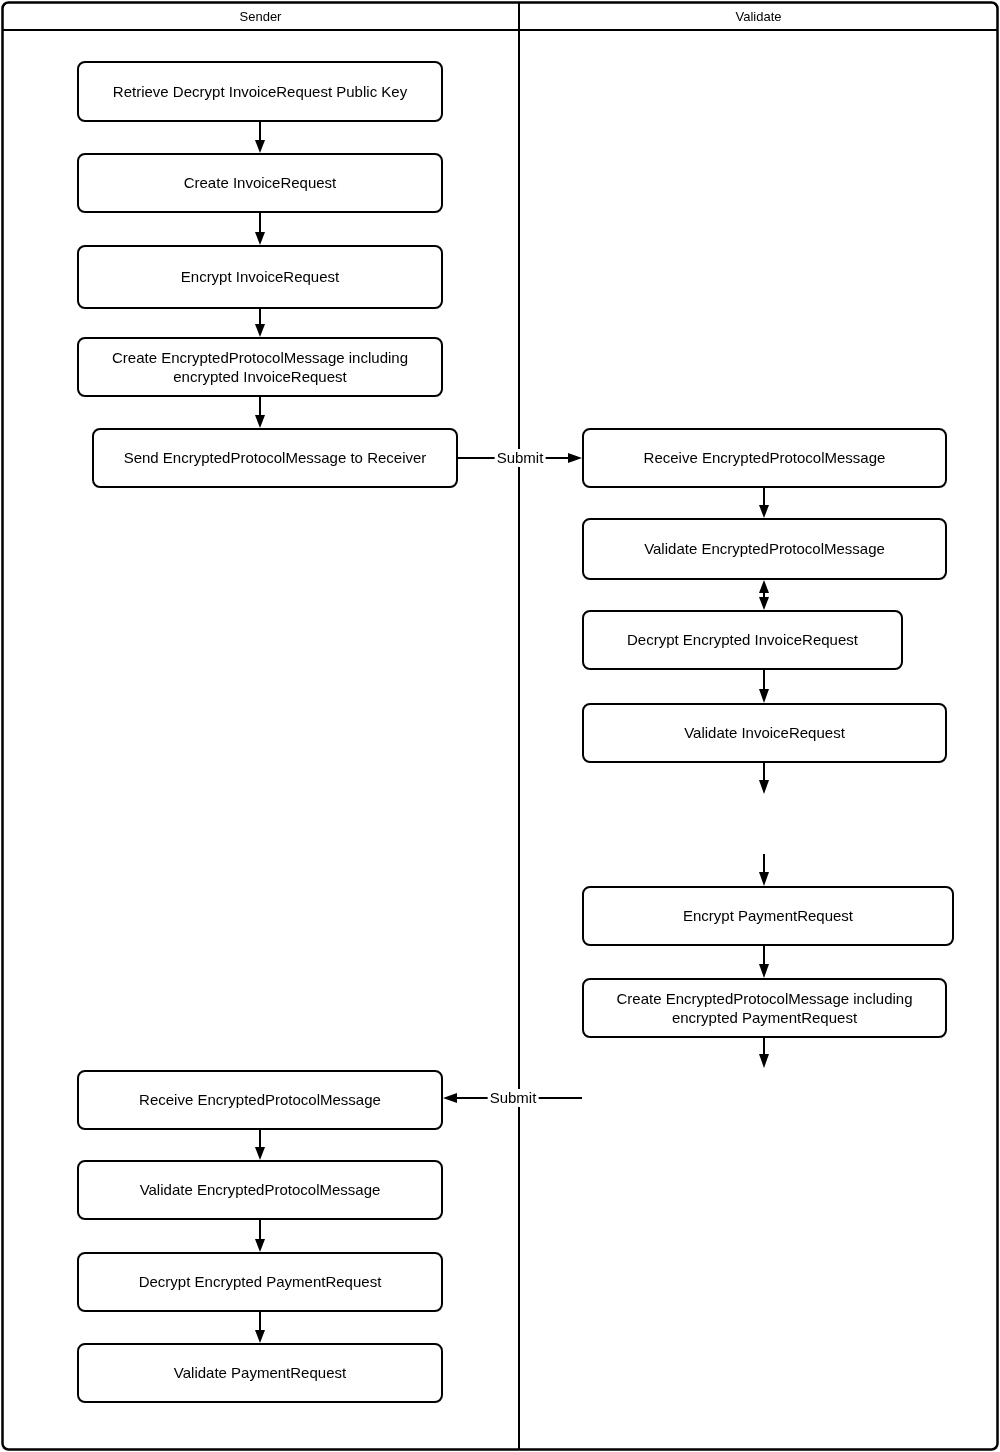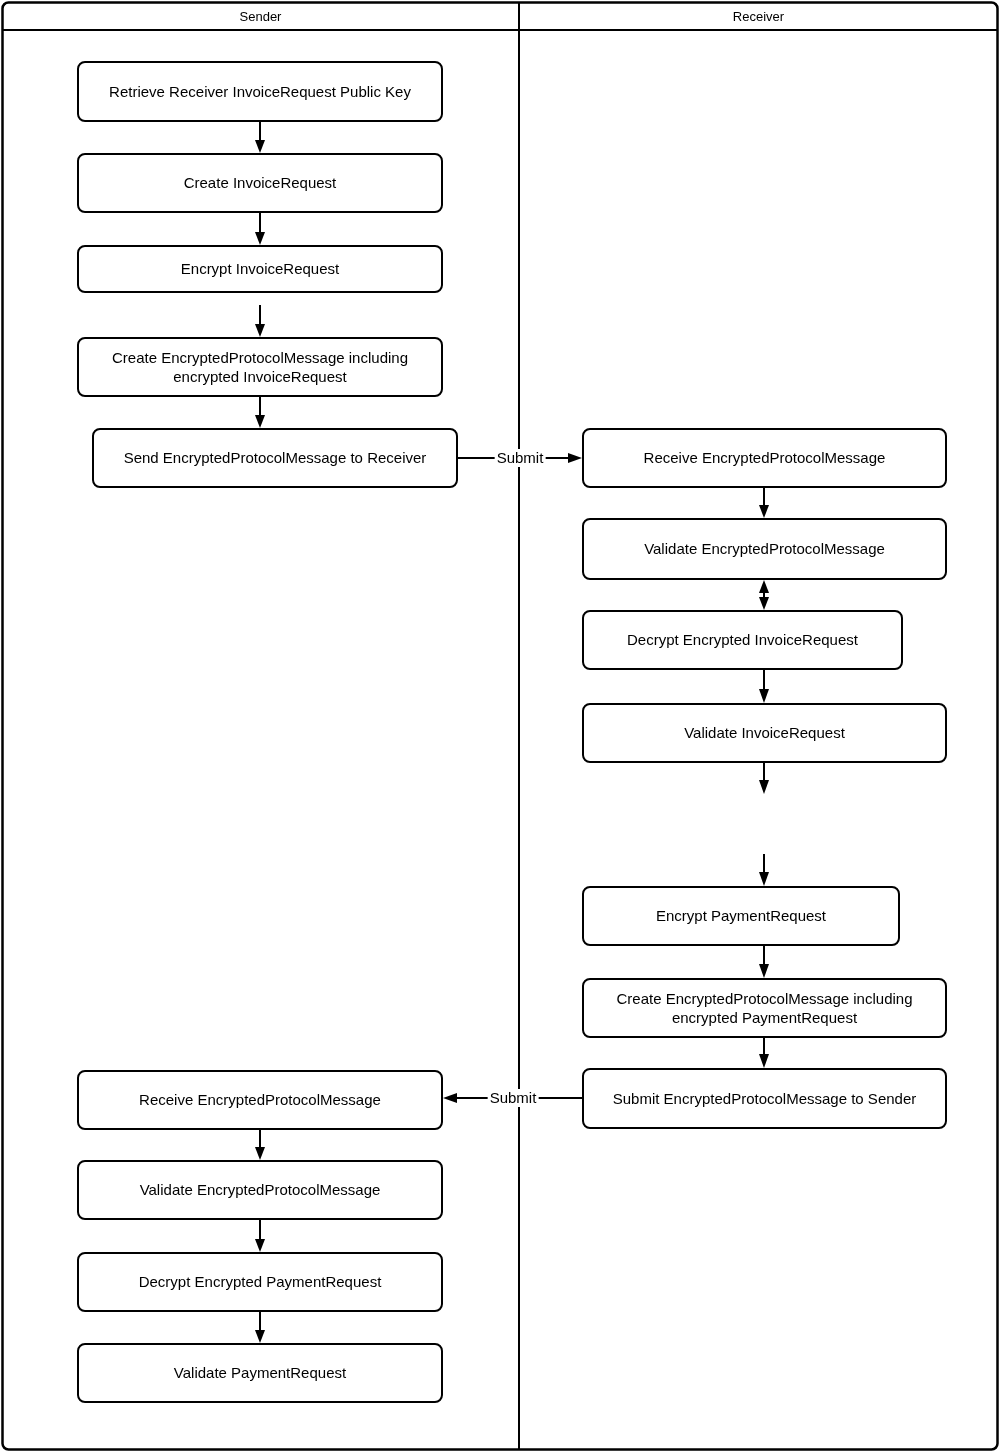--- a/index.html
+++ b/index.html
@@ -137,36 +137,35 @@
       <line x1="443" y1="458" x2="569" y2="458" stroke="#000000" stroke-width="2"></line>
       <polygon points="568,453 568,463 582,458" fill="#000000"></polygon>
     </g>
     <g>
       <line x1="582" y1="1098" x2="456" y2="1098" stroke="#000000" stroke-width="2"></line>
       <polygon points="457,1093 457,1103 443,1098" fill="#000000"></polygon>
     </g>
   </svg>
 
   <div class="lane-title sender">Sender</div>
-  <div class="lane-title receiver">Receiver</div>
+  <div class="lane-title receiver">Validate</div>
 
-  <div class="node" style="left:77px;top:61px;width:366px;height:61px">Retrieve Receiver InvoiceRequest Public Key</div>
+  <div class="node" style="left:77px;top:61px;width:366px;height:61px">Retrieve Decrypt InvoiceRequest Public Key</div>
   <div class="node" style="left:77px;top:153px;width:366px;height:60px">Create InvoiceRequest</div>
-  <div class="node" style="left:77px;top:245px;width:366px;height:48px">Encrypt InvoiceRequest</div>
+  <div class="node" style="left:77px;top:245px;width:366px;height:64px">Encrypt InvoiceRequest</div>
   <div class="node" style="left:77px;top:337px;width:366px;height:60px">Create EncryptedProtocolMessage including encrypted InvoiceRequest</div>
   <div class="node" style="left:92px;top:428px;width:366px;height:60px">Send EncryptedProtocolMessage to Receiver</div>
   <div class="node" style="left:77px;top:1070px;width:366px;height:60px">Receive EncryptedProtocolMessage</div>
   <div class="node" style="left:77px;top:1160px;width:366px;height:60px">Validate EncryptedProtocolMessage</div>
   <div class="node" style="left:77px;top:1252px;width:366px;height:60px">Decrypt Encrypted PaymentRequest</div>
   <div class="node" style="left:77px;top:1343px;width:366px;height:60px">Validate PaymentRequest</div>
 
   <div class="node" style="left:582px;top:428px;width:365px;height:60px">Receive EncryptedProtocolMessage</div>
   <div class="node" style="left:582px;top:518px;width:365px;height:62px">Validate EncryptedProtocolMessage</div>
   <div class="node" style="left:582px;top:610px;width:321px;height:60px">Decrypt Encrypted InvoiceRequest</div>
   <div class="node" style="left:582px;top:703px;width:365px;height:60px">Validate InvoiceRequest</div>
-  <div class="node" style="left:582px;top:886px;width:318px;height:60px">Encrypt PaymentRequest</div>
+  <div class="node" style="left:582px;top:886px;width:372px;height:60px">Encrypt PaymentRequest</div>
   <div class="node" style="left:582px;top:978px;width:365px;height:60px">Create EncryptedProtocolMessage including encrypted PaymentRequest</div>
-  <div class="node" style="left:582px;top:1068px;width:365px;height:61px">Submit EncryptedProtocolMessage to Sender</div>
 
   <div class="edge-label" style="left:520px;top:458px">Submit</div>
   <div class="edge-label" style="left:513px;top:1098px">Submit</div>
 
 </div>
 
 </body></html>

